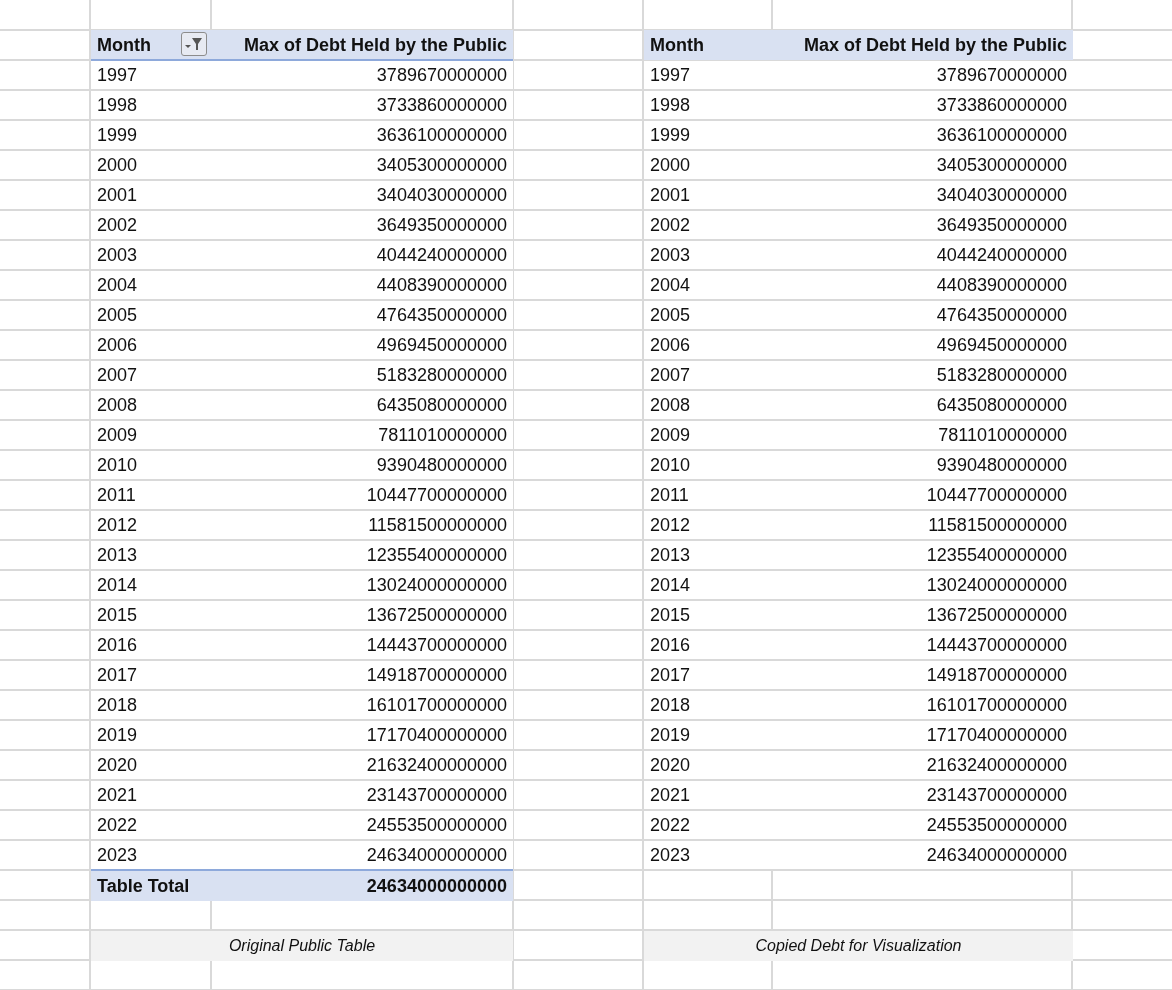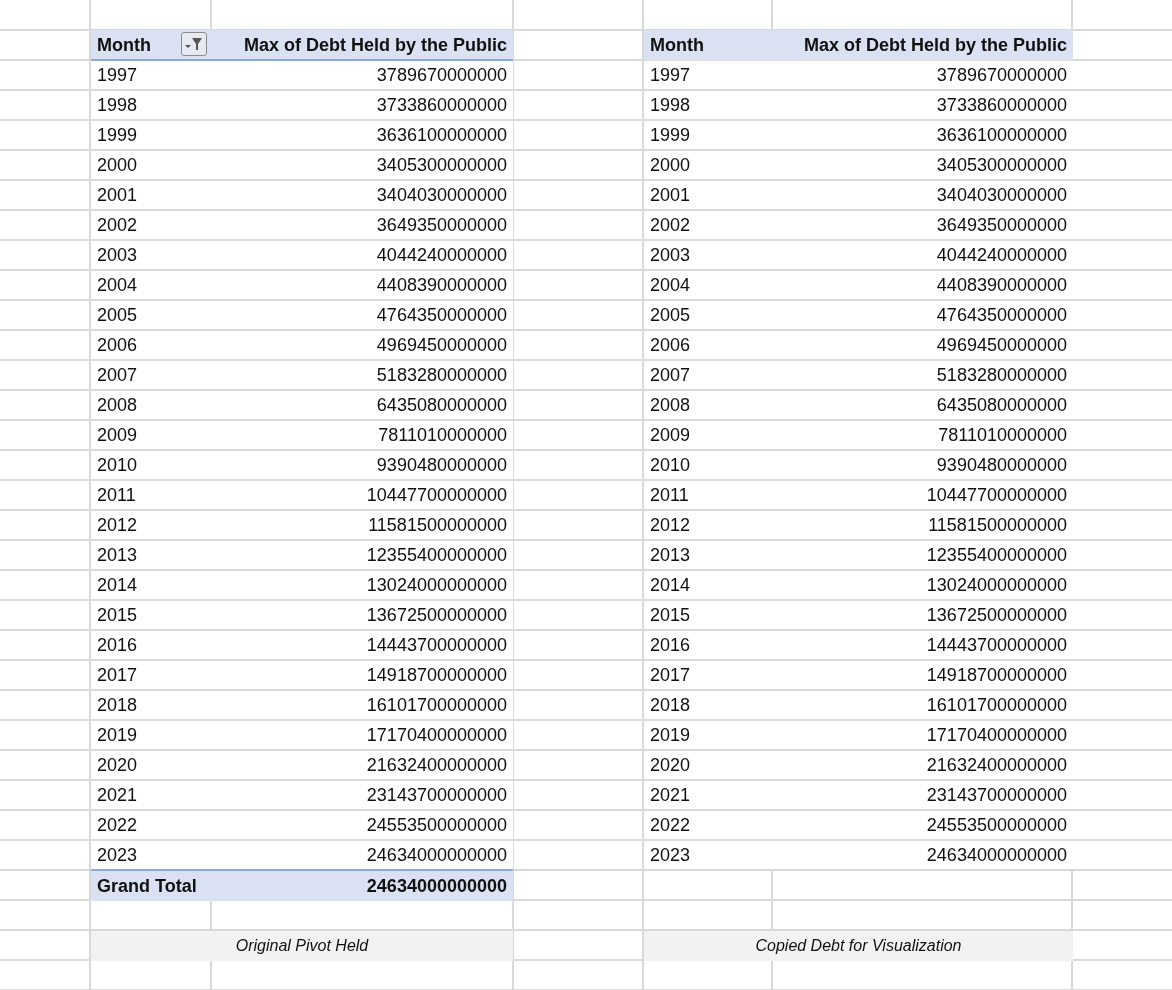--- a/index.html
+++ b/index.html
@@ -155,23 +155,23 @@
       <div class="cell left" style="left: 91px; top: 780px; width: 120px;">2021</div>
       <div class="cell right" style="left: 211px; top: 780px; width: 302px;">23143700000000</div>
       <div class="cell white" style="left: 91px; top: 811px; width: 422px; height: 28px;"></div>
       <div class="cell left" style="left: 91px; top: 810px; width: 120px;">2022</div>
       <div class="cell right" style="left: 211px; top: 810px; width: 302px;">24553500000000</div>
       <div class="cell white" style="left: 91px; top: 841px; width: 422px; height: 28px;"></div>
       <div class="cell left" style="left: 91px; top: 840px; width: 120px;">2023</div>
       <div class="cell right" style="left: 211px; top: 840px; width: 302px;">24634000000000</div>
     </div>
   <div class="rule-blue" style="left:91px;top:869px;width:422px;"></div>
-  <div class="cell hdr left" style="left:91px;top:871px;width:120px;">Grand Total</div>
+  <div class="cell hdr left" style="left:91px;top:871px;width:120px;">Table Total</div>
   <div class="cell hdr right" style="left:211px;top:871px;width:302px;">24634000000000</div>
-  <div class="cell caption" style="left:91px;top:931px;width:422px;">Original Pivot Held</div>
+  <div class="cell caption" style="left:91px;top:931px;width:422px;">Original Public Table</div>
 </div>
 
 <div id="copied">
   <div class="cell hdr left" style="left:644px;top:30px;width:129px;">Month</div>
   <div class="cell hdr right" style="left:773px;top:30px;width:300px;">Max of Debt Held by the Public</div>
   <div id="copied-rows">
       <div class="cell white" style="left: 644px; top: 61px; width: 429px; height: 28px;"></div>
       <div class="cell left" style="left: 644px; top: 60px; width: 129px;">1997</div>
       <div class="cell right" style="left: 773px; top: 60px; width: 300px;">3789670000000</div>
       <div class="cell white" style="left: 644px; top: 91px; width: 429px; height: 28px;"></div>

